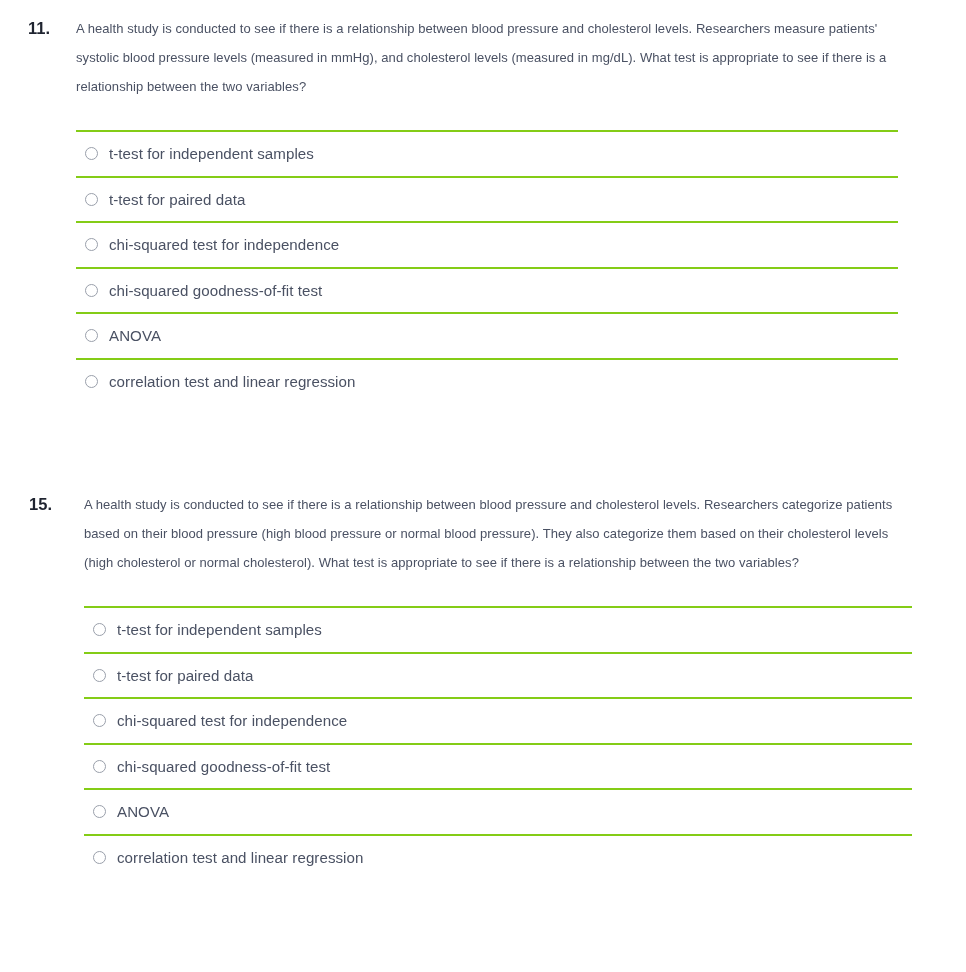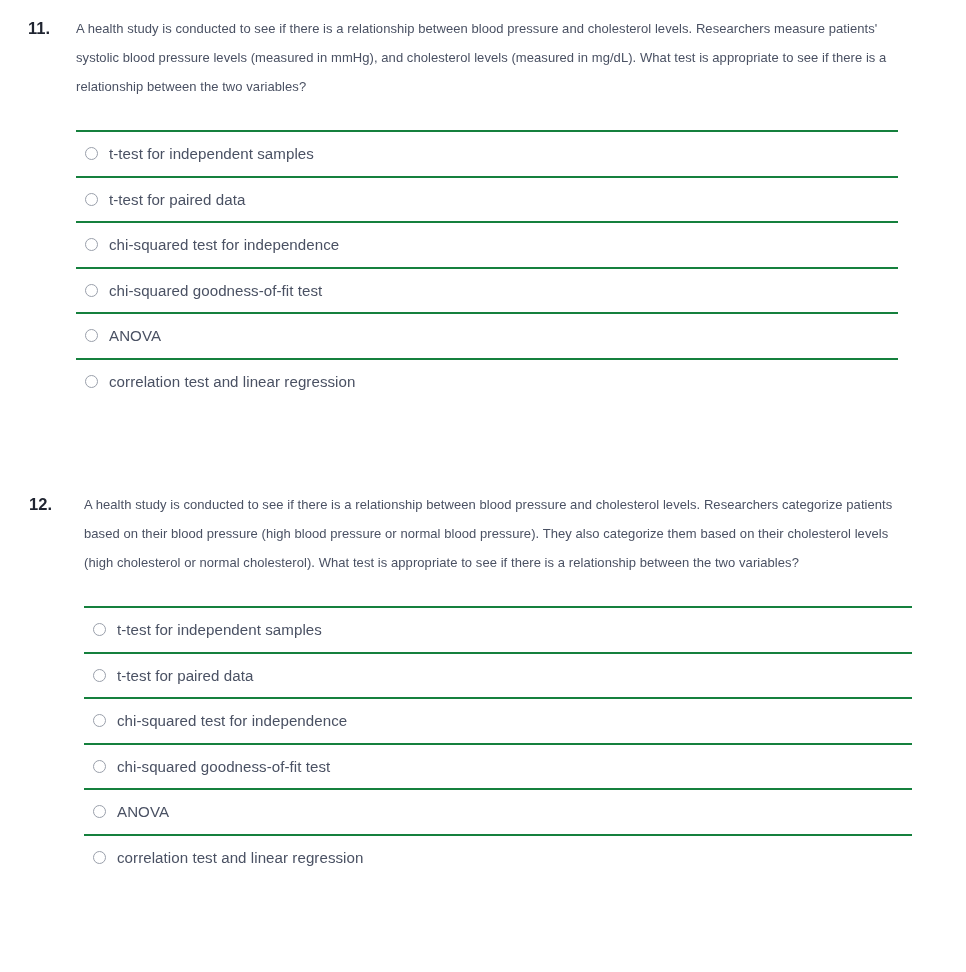--- a/index.html
+++ b/index.html
@@ -60,21 +60,21 @@
   
   .options {
     margin-top: 29px;
   }
   #question-block-11 .options { width: 822px; margin-left: 0px; }
   #question-block-12 .options { width: 828px; margin-left: 0px; }
 
   .option-row {
     display: flex;
     align-items: center;
-    border-top: 2px solid #15803d;
+    border-top: 2px solid #84cc16;
     height: 45.5px;
     box-sizing: border-box;
   }
   #question-block-12 .option-row { height: 45.5px; }
 
   .radio {
     flex: 0 0 auto;
     width: 13px;
     height: 13px;
     border: 1.4px solid #9aa0ab;
@@ -131,21 +131,21 @@
         <div class="option-row">
           <span class="radio"></span>
           <span class="option-label">correlation test and linear regression</span>
         </div>
 
       </div>
     </div>
   </div>
 
   <div class="question-block" id="question-block-12">
-    <div class="q-number">12.</div>
+    <div class="q-number">15.</div>
     <div class="q-body">
       <p class="q-text">A health study is conducted to see if there is a relationship between blood pressure and cholesterol levels. Researchers categorize patients based on their blood pressure (high blood pressure or normal blood pressure). They also categorize them based on their cholesterol levels (high cholesterol or normal cholesterol). What test is appropriate to see if there is a relationship between the two variables?</p>
       <div class="options">
 
         <div class="option-row">
           <span class="radio"></span>
           <span class="option-label">t-test for independent samples</span>
         </div>
 
         <div class="option-row">

